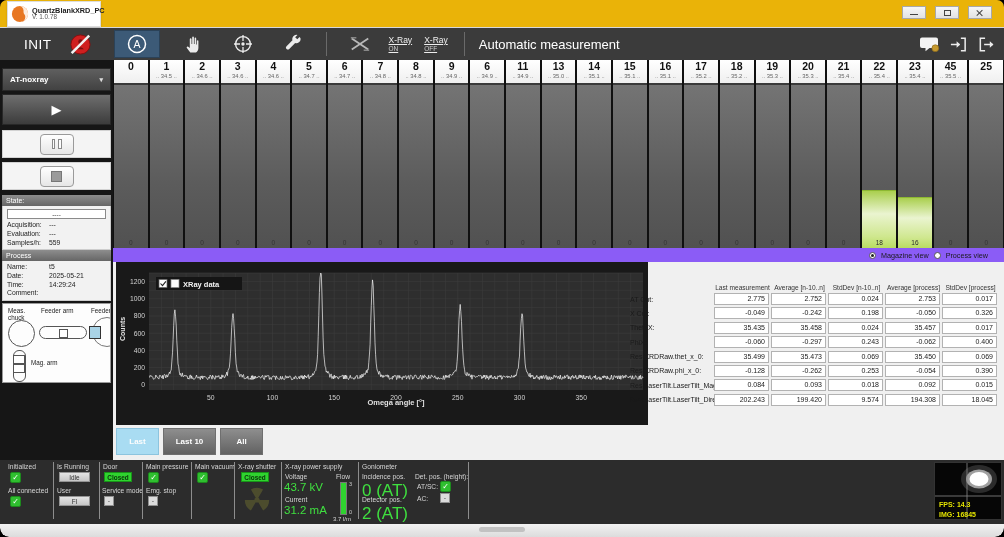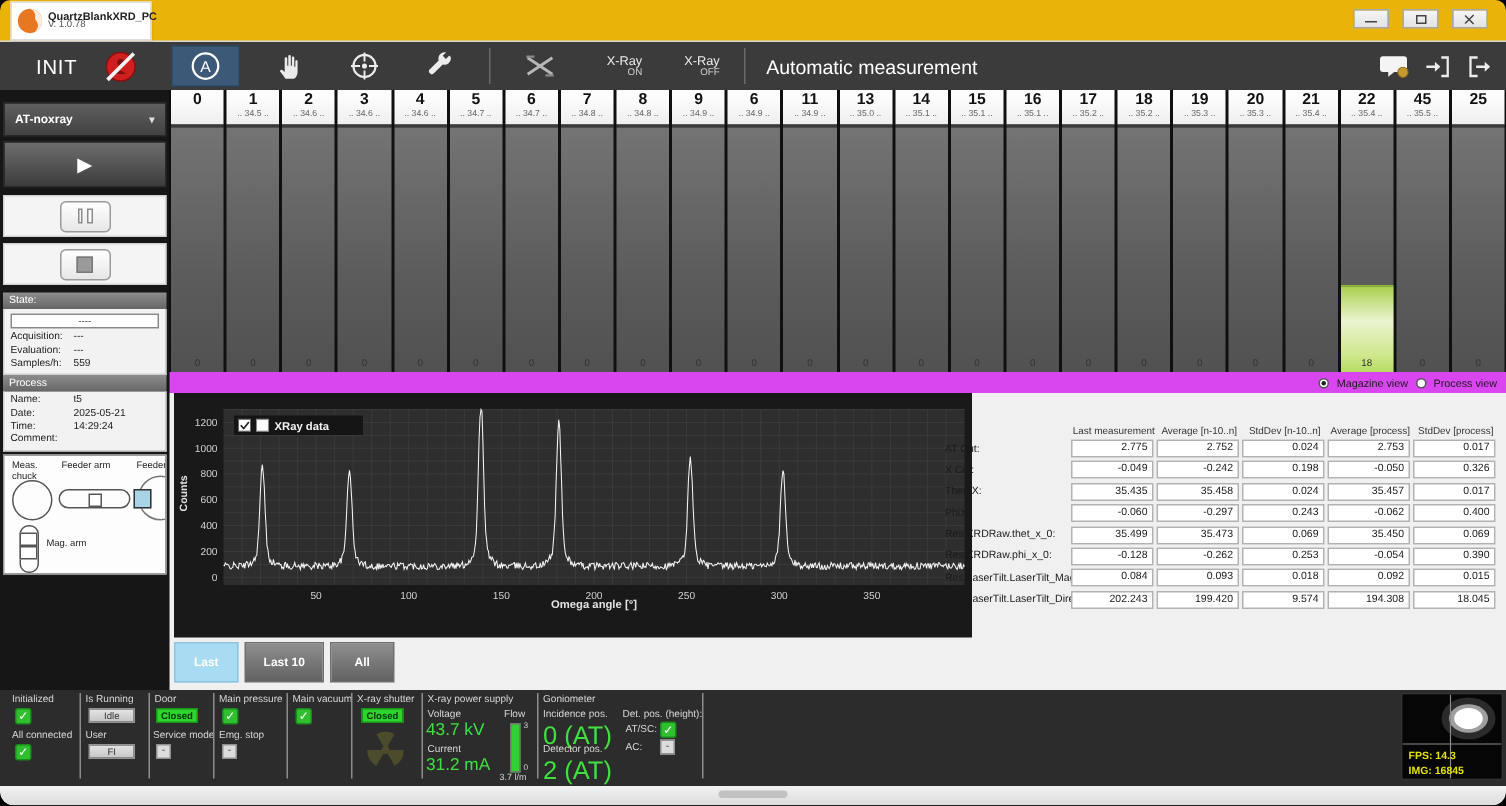--- a/index.html
+++ b/index.html
@@ -24,21 +24,21 @@
   .glyph-close { position:relative; width:8px; height:8px; }
   .glyph-close:before,.glyph-close:after{content:"";position:absolute;left:3.4px;top:0;width:1.4px;height:8px;background:#444;}
   .glyph-close:before{transform:rotate(45deg);} .glyph-close:after{transform:rotate(-45deg);}
 
   
   .toolbar { position:relative; height:32px; background:#3b3b3b; display:flex; align-items:center; }
   .tb-init { color:#fff; font-size:13.5px; margin-left:24px; letter-spacing:.5px; }
   .tb-icon { width:34px; height:28px; display:flex; align-items:center; justify-content:center; margin-left:16px; }
   .tb-icon.sel { background:#3c5a77; border:1px solid #2b4258; width:46px; }
   .tb-div { width:1px; height:24px; background:#6a6a6a; margin-left:16px; }
-  .tb-xray { margin-left:28px; text-align:right; color:#eee; line-height:1.1; cursor:default;}
+  .tb-xray { margin-left:12px; text-align:left; color:#eee; line-height:1.1; cursor:default;text-decoration:underline;}
   .tb-xray .l1{font-size:8.5px;} .tb-xray .l2{font-size:6.5px; color:#cfcfcf;}
   .tb-mode { color:#fff; font-size:13px; margin-left:14px; }
   .tb-right { position:absolute; right:8px; top:0; height:32px; display:flex; align-items:center; gap:9px;}
 
   
   .main-row { display:flex; height:400px; }
   .sidebar { position:relative; width:113px; background:#161616; flex:0 0 113px; }
   .main { position:relative; flex:1; background:#101010; }
 
   
@@ -79,22 +79,22 @@
   .slot-head { height:25px; background:linear-gradient(#ffffff,#efefef); border-bottom:2px solid #3a3a3a;
     text-align:center; }
   .slot-num { font-size:10.5px; font-weight:bold; color:#111; line-height:13px; }
   .slot-val { font-size:5.8px; color:#666; line-height:7px; }
   .slot-bar { position:relative; flex:1; background:linear-gradient(180deg,#747474 0%,#5c5c5c 60%,#515151 100%); }
   .slot-count { position:absolute; bottom:2px; left:0; right:0; text-align:center; font-size:6.5px; color:#333; }
   .slot-green { position:absolute; bottom:0; left:0; right:0; border-top:1.5px solid #8db832;
     background:linear-gradient(180deg,#aacf4e 0%,#eaf4d0 40%,#cfe78e 80%,#b8dc62 100%); }
   .slot-green .slot-count { color:#2b2b2b; }
 
-  .view-toggle { height:14px; background:#d946ef; display:flex; align-items:center; justify-content:flex-end;
-    padding-right:6px; gap:5px; font-size:7.2px; color:#1a1a1a; }
+  .view-toggle { height:14px; background:#8b5cf6; display:flex; align-items:center; justify-content:flex-end;
+    padding-right:16px; gap:5px; font-size:7.2px; color:#1a1a1a; }
   .radio { width:7px; height:7px; border:1px solid #555; border-radius:50%; background:#fff; position:relative; }
   .radio.sel:after { content:""; position:absolute; left:1.2px; top:1.2px; width:3.2px; height:3.2px;
     border-radius:50%; background:#222; }
 
   
   .content { position:relative; height:198px; background:#f0f0f0; }
   .chart-panel { position:absolute; left:3px; top:0; width:532px; height:163px; background:#191919; }
   .chart-btns { position:absolute; left:3px; top:166px; display:flex; gap:4px; }
   .cbtn { height:27px; display:flex; align-items:center; justify-content:center; font-size:8px; font-weight:bold;
     color:#fff; border:1px solid #6f6f6f; background:linear-gradient(#8e8e8e,#626262); }
@@ -517,20 +517,31 @@
             </div>
           </div>
           <div class="slot">
             <div class="slot-head">
               <div class="slot-num">22</div>
               <div class="slot-val">.. 35.4 ..</div>
             </div>
             <div class="slot-bar">
               <div class="slot-green" style="height: 58px;">
                 <div class="slot-count">18</div>
+              </div>
+            </div>
+          </div>
+          <div class="slot">
+            <div class="slot-head">
+              <div class="slot-num">23</div>
+              <div class="slot-val">.. 35.4 ..</div>
+            </div>
+            <div class="slot-bar">
+              <div class="slot-green" style="height: 51px;">
+                <div class="slot-count">16</div>
               </div>
             </div>
           </div>
           <div class="slot">
             <div class="slot-head">
               <div class="slot-num">45</div>
               <div class="slot-val">.. 35.5 ..</div>
             </div>
             <div class="slot-bar">
               <div class="slot-count">0</div>

